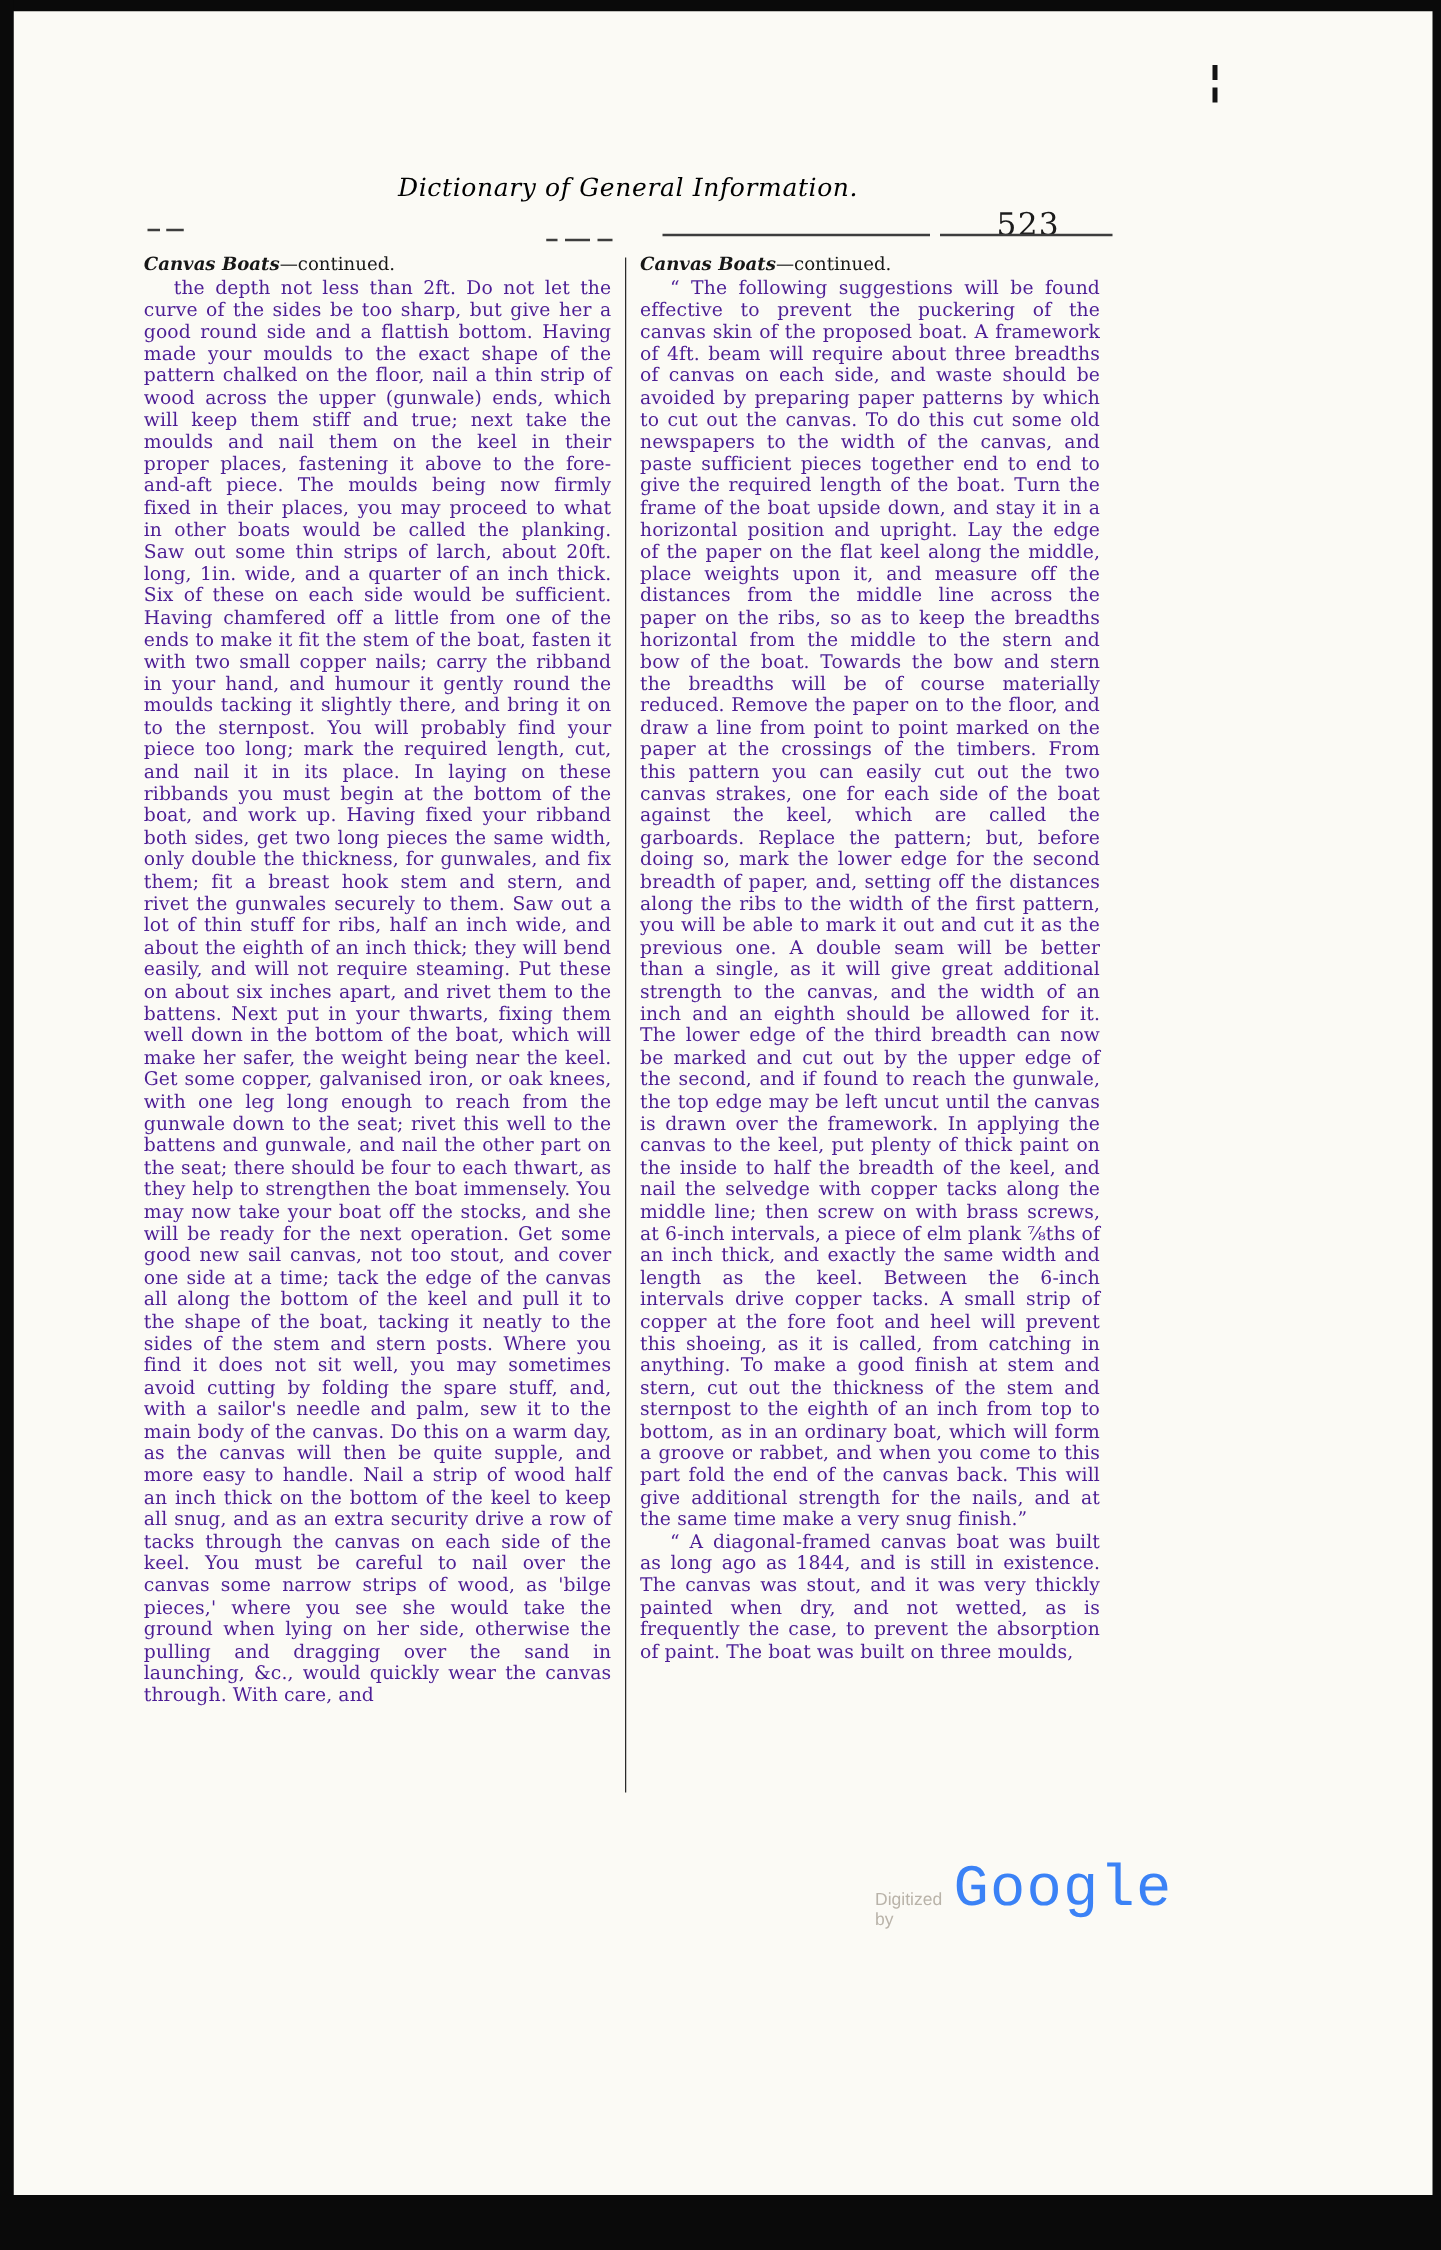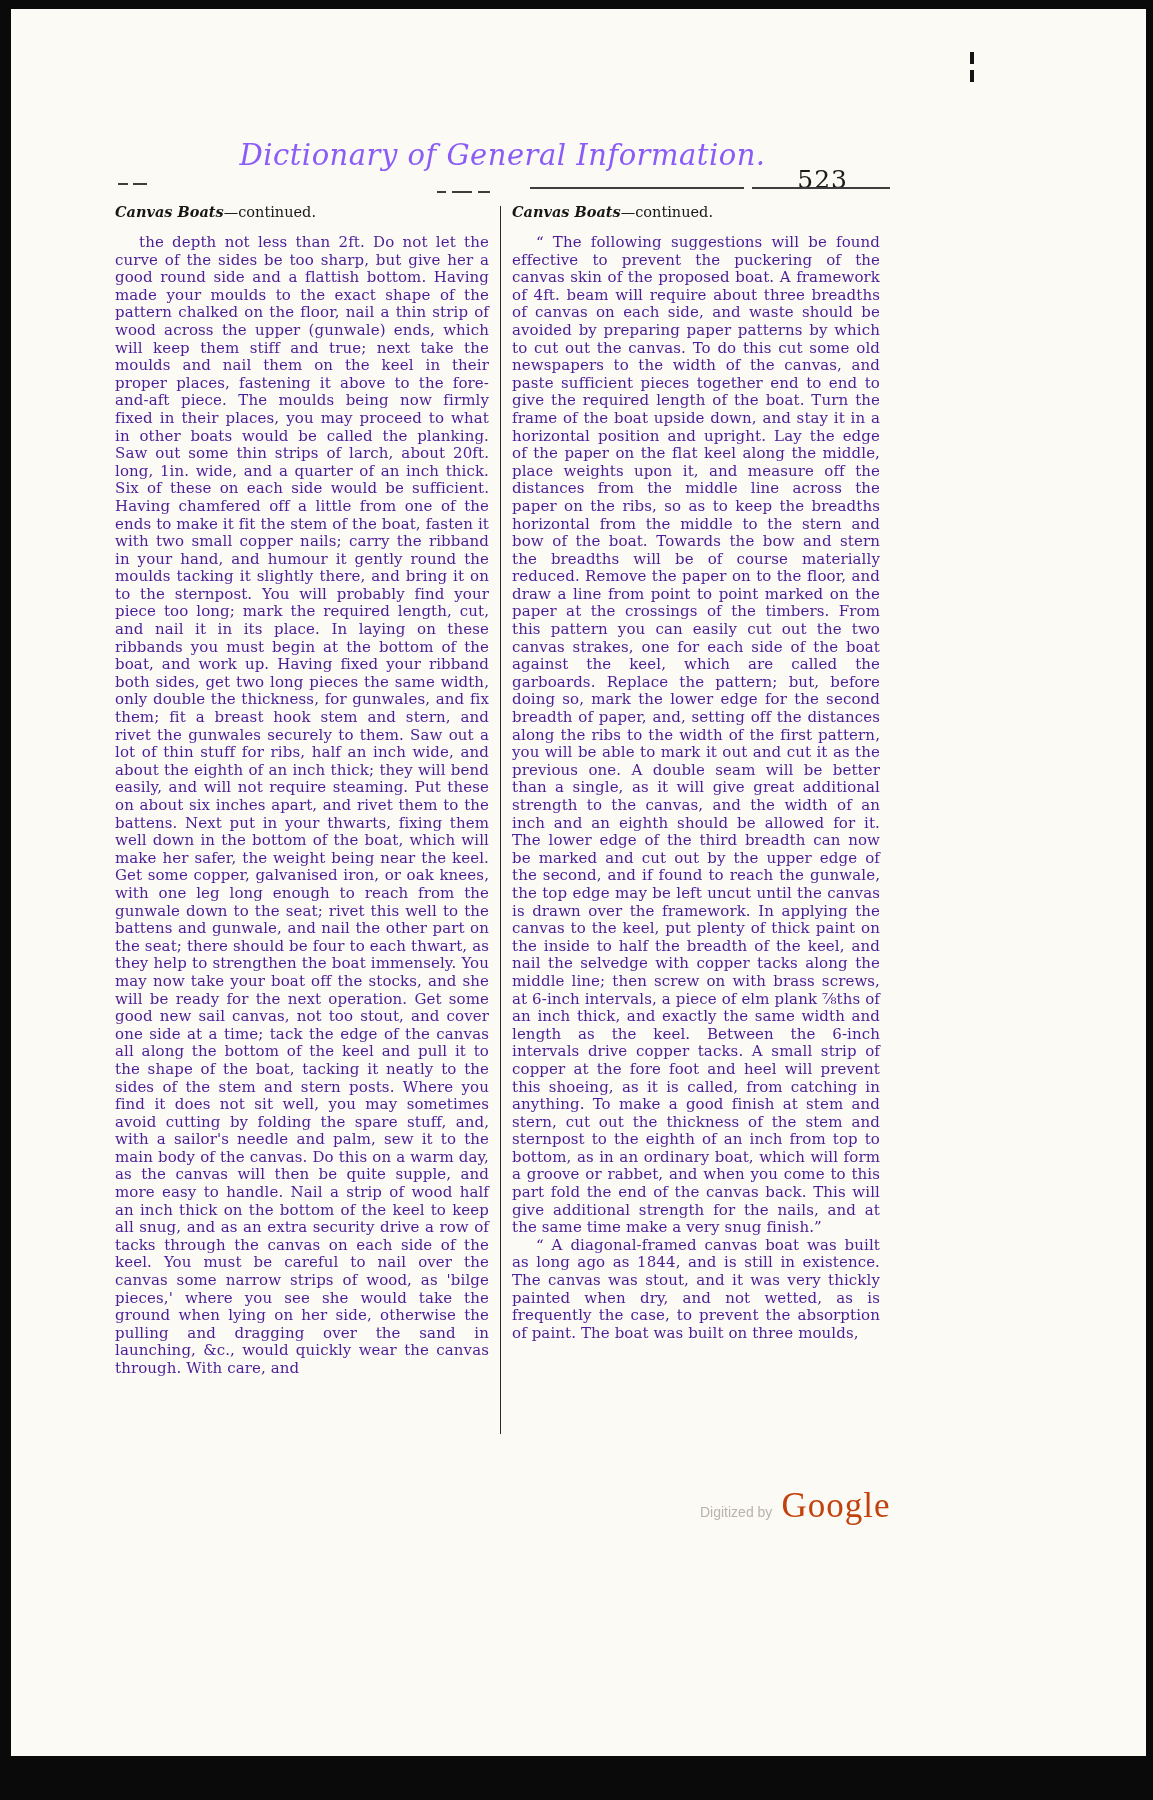--- a/index.html
+++ b/index.html
@@ -14,48 +14,48 @@
   .edge-left{left:0;top:0;width:11px;height:1800px;}
   .edge-right{left:1146px;top:0;width:7px;height:1800px;}
   .edge-bottom{left:0;top:1756px;width:1153px;height:44px;}
   .tick{position:absolute;background:#141414;width:4px;height:12px;}
   .tick1{left:970px;top:52px;}
   .tick2{left:970px;top:70px;}
 
   .header{position:absolute;left:115px;top:138px;width:775px;height:42px;}
   .header .title{
     display:block;text-align:center;
-    font-style:italic;font-size:29px;letter-spacing:0.5px;color:#8b5cf6;
+    font-style:italic;font-size:20px;letter-spacing:0.5px;color:#000000;
   }
   .header .pagenum{
     position:absolute;right:42px;top:1px;
     font-size:25px;color:#1b1b1b;letter-spacing:1px;margin-top:26px;
   }
   .rule-seg{position:absolute;background:#3d3d3d;height:2px;}
 
   .col{position:absolute;top:203px;}
   .col-left{left:115px;width:374px;}
   .col-right{left:512px;width:368px;}
   .col-divider{position:absolute;left:500px;top:206px;width:1px;height:1228px;background:#2a2a2a;}
 
   .col-heading{
-    font-size:14.5px;line-height:18px;margin-bottom:13px;color:#171717;
+    font-size:14.5px;line-height:18px;margin-bottom:1px;color:#171717;
   }
   .col-heading .ital{font-style:italic;font-weight:bold;}
   .para{
     margin:0;font-size:15px;line-height:17.6px;
     text-align:justify;text-indent:24px;letter-spacing:0.1px;color:#4c1d95;
   }
 
   .watermark{
     position:absolute;left:688px;top:1486px;width:220px;height:48px;
     display:flex;align-items:baseline;gap:9px;margin-left:12px;
   }
   .watermark .prefix{font-family:"Liberation Sans", sans-serif;font-size:14px;color:#b9b3a9;}
-  .watermark .brand{font-family:Liberation Serif, serif;font-size:35px;color:#c2410c;letter-spacing:1px;}
+  .watermark .brand{font-family:Liberation Mono, monospace;font-size:47px;color:#3b82f6;letter-spacing:1px;}
 </style>
 </head>
 <body>
 
 <div class="edge edge-top"></div>
 <div class="edge edge-left"></div>
 <div class="edge edge-right"></div>
 <div class="edge edge-bottom"></div>
 <div class="tick tick1"></div>
 <div class="tick tick2"></div>

